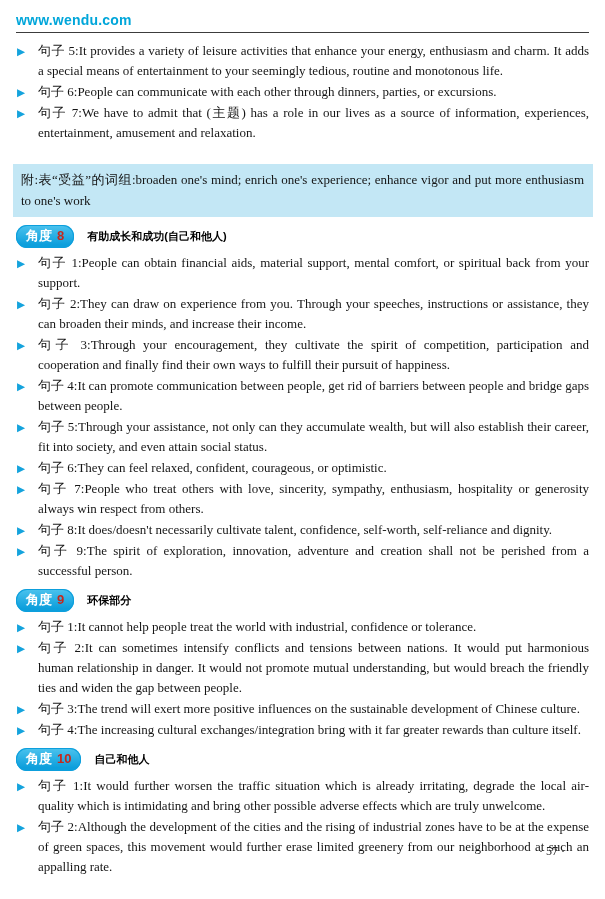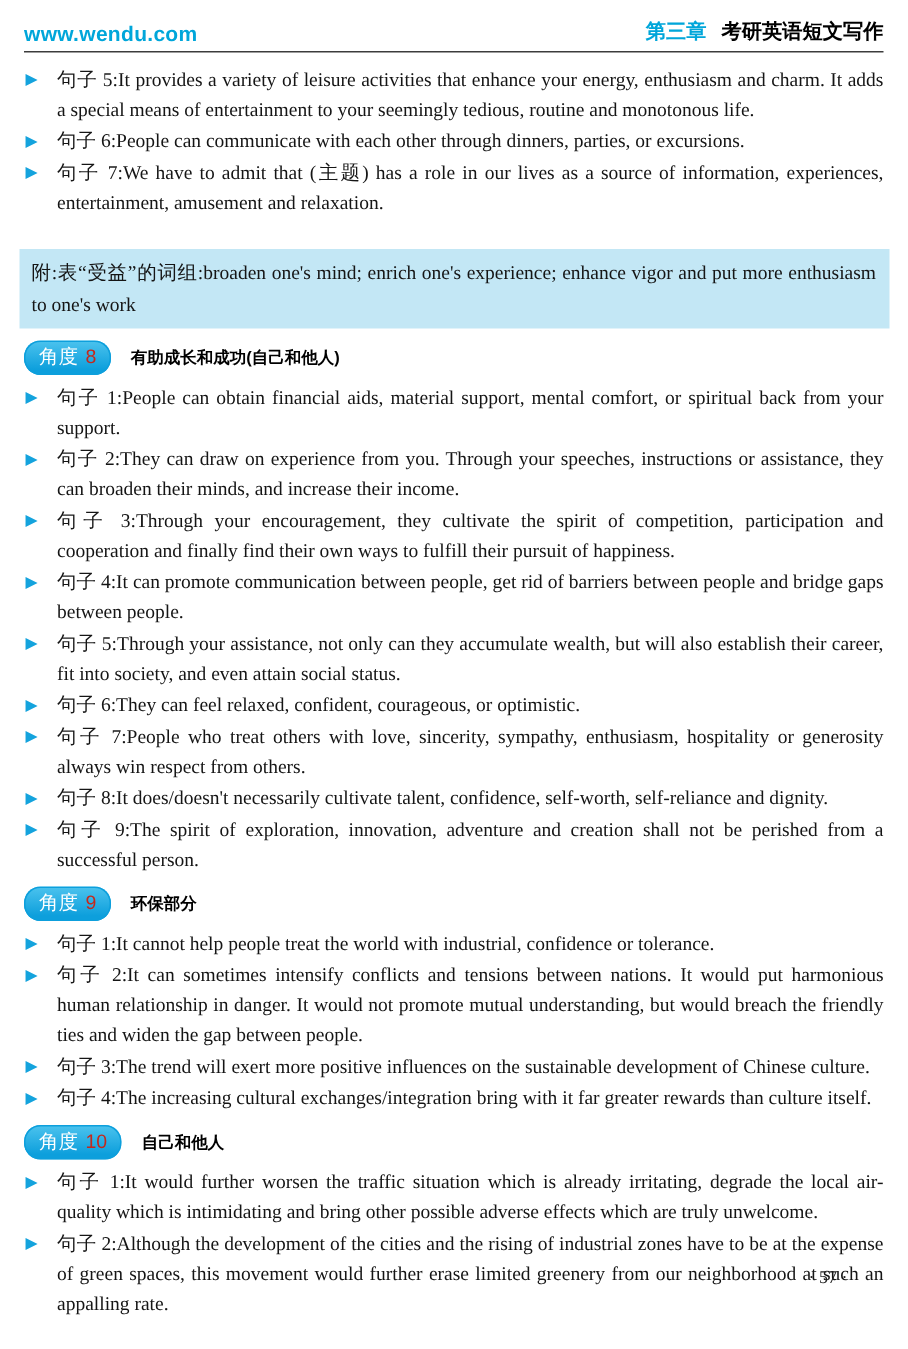--- a/index.html
+++ b/index.html
@@ -56,21 +56,21 @@
   .angle {
     display:flex; align-items:center; gap:13px;
     margin:8px 0 5px 0;
   }
   .badge {
     display:inline-flex; align-items:baseline; gap:5px;
     background:linear-gradient(180deg,#4cc3ee 0%,#0d9fdc 85%);
     border-radius:11px;
     padding:2px 10px 3px 10px;
     font-family:"Liberation Sans","DejaVu Sans",sans-serif;
-    font-weight:normal; font-size:13px; color:#ffffff;
+    font-weight:bold; font-size:13px; color:#ffffff;
     box-shadow:0 0 0 1px #0d9fdc inset;
   }
   .badge .num { color:#c5281c; font-size:13px; }
   .angle-title {
     font-family:"Liberation Sans","DejaVu Sans",sans-serif;
     font-weight:bold; font-size:11px; color:#000;
   }
 
   .pageno {
     position:absolute; right:40px; bottom:40px;
@@ -78,23 +78,20 @@
     font-family:"Liberation Serif","DejaVu Serif",serif;
   }
 </style>
 </head>
 <body>
 
 <div class="page">
 
   <div class="hdr">
     <span class="site">www.wendu.com</span>
-    <span class="chap">
-      <span class="chap-no">第三章</span><span>考研英语短文写作</span>
-    </span>
   </div>
 
   <div class="content">
       <div class="sentence"><span class="tri">▶</span><span class="s-label">句子 5:</span><span class="s-text">It provides a variety of leisure activities that enhance your energy, enthusiasm and charm. It adds a special means of entertainment to your seemingly tedious, routine and monotonous life.</span></div>
       <div class="sentence"><span class="tri">▶</span><span class="s-label">句子 6:</span><span class="s-text">People can communicate with each other through dinners, parties, or excursions.</span></div>
       <div class="sentence"><span class="tri">▶</span><span class="s-label">句子 7:</span><span class="s-text">We have to admit that (主题) has a role in our lives as a source of information, experiences, entertainment, amusement and relaxation.</span></div>
       <div class="note"><span class="note-label">附:表“受益”的词组:</span><span class="note-text">broaden one's mind; enrich one's experience; enhance vigor and put more enthusiasm to one's work</span></div>
       <div class="angle">
         <span class="badge">
           <span>角度</span>

